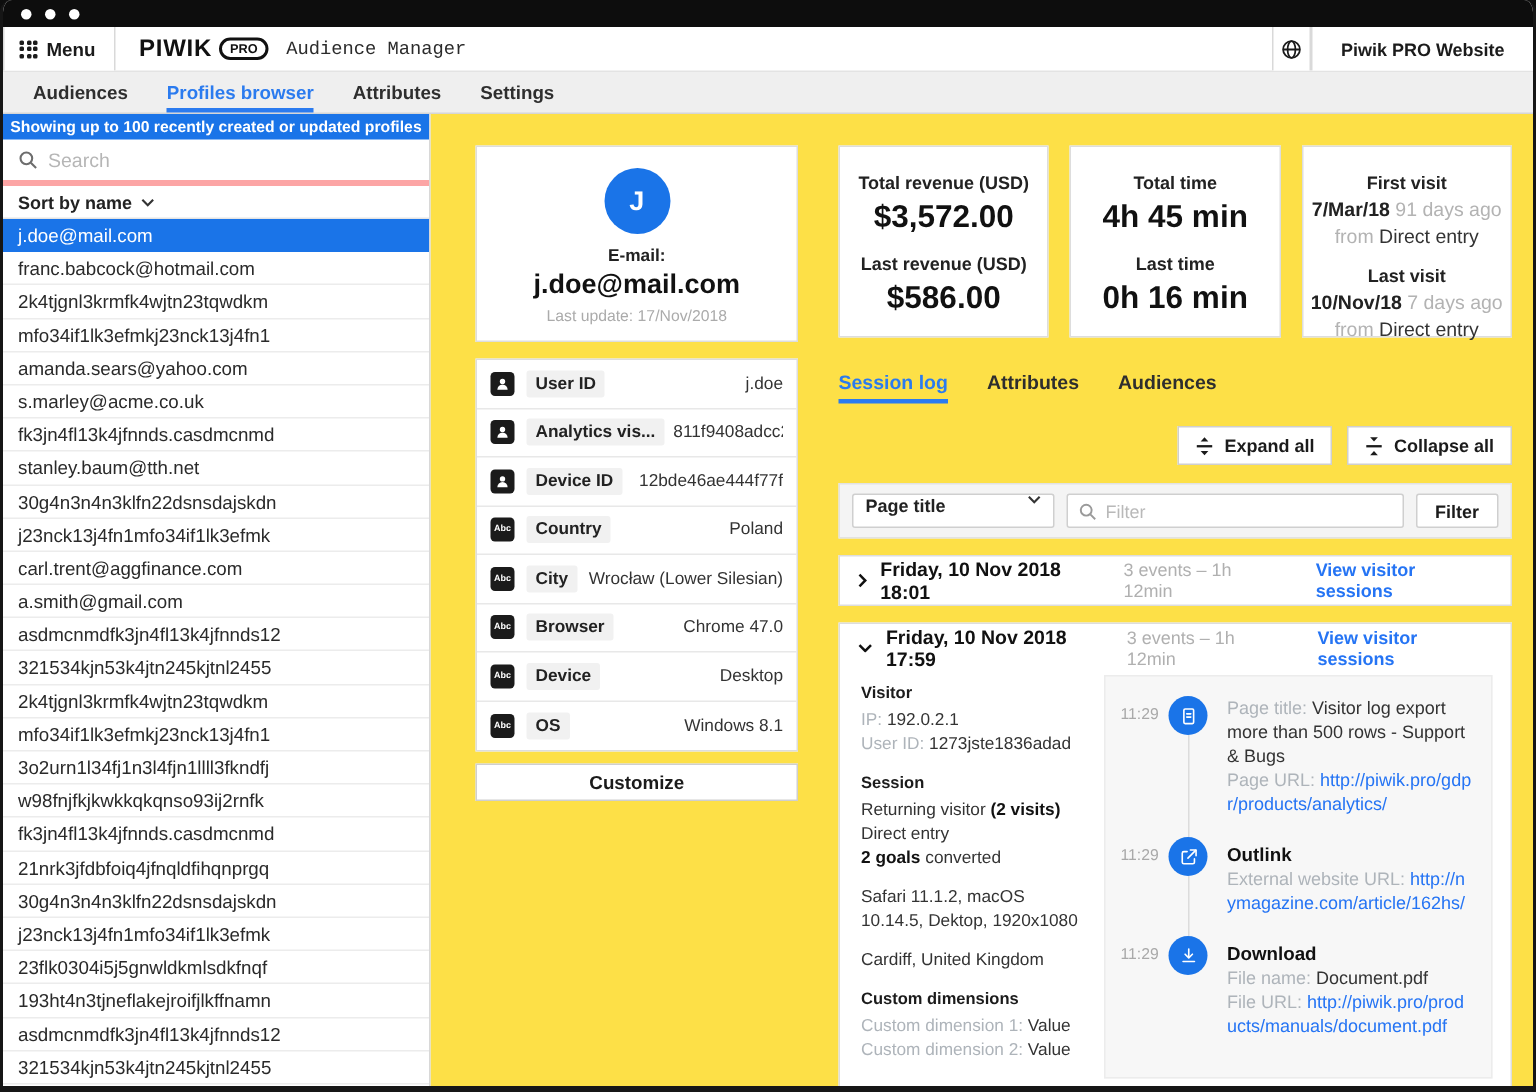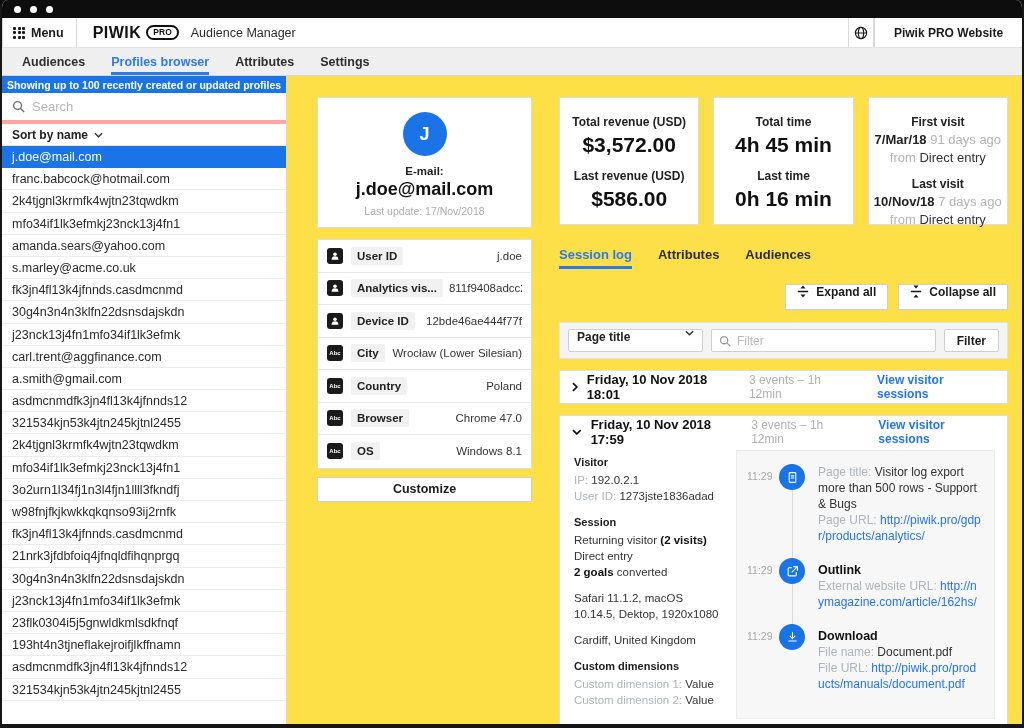--- a/index.html
+++ b/index.html
@@ -16,21 +16,21 @@
   
   .appbar { height:30px; background:#fff; border-bottom:1px solid #e3e3e3; display:flex; align-items:center; flex:none; }
   .menu-btn { display:flex; align-items:center; gap:6px; border:1px solid #d9d9d9; border-top:none; border-bottom:none;
               background:#fff; height:100%; padding:0 12px 0 10px; font-weight:700; font-size:12.5px; color:#1b1b1b; cursor:pointer;
               font-family:inherit; }
   .grid-icon { display:grid; grid-template-columns:repeat(3,3px); grid-template-rows:repeat(3,3px); gap:1.5px; }
   .grid-icon i { background:#1b1b1b; border-radius:1px; }
   .brand { display:flex; align-items:center; gap:5px; margin-left:16px; }
   .brand-word { font-weight:800; font-size:16px; letter-spacing:.5px; color:#111; }
   .brand-badge { border:2px solid #111; border-radius:9px; font-weight:800; font-size:8.5px; padding:0 5px; line-height:11px; color:#111; }
-  .app-name { margin-left:12px; font-size:12.5px; color:#2b2b2b; }
+  .app-name { margin-left:12px; font-size:12.5px; color:#2b2b2b;font-family:Liberation Mono, monospace; }
   .appbar-right { margin-left:auto; display:flex; height:100%; align-items:stretch; }
   .globe-btn { width:26px; border:1px solid #d9d9d9; border-top:none; border-bottom:none; background:#fff;
                display:flex; align-items:center; justify-content:center; cursor:pointer; }
   .website-btn { border:none; border-left:1px solid #d9d9d9; background:#fff; width:148px; font-weight:700;
                  font-size:12px; color:#1b1b1b; cursor:pointer; font-family:inherit; }
 
   
   .tabbar { height:28px; background:#efefef; border-bottom:1px solid #d6d6d6; display:flex; align-items:stretch;
             padding-left:20px; gap:26px; flex:none; }
   .tab { display:flex; align-items:center; font-size:12.5px; font-weight:700; color:#2e2e2e; position:relative; cursor:pointer; }
@@ -86,21 +86,21 @@
   .visit-line { font-size:13px; margin-top:3px; }
   .visit-line .d { font-weight:700; color:#222; } .visit-line .g { color:#b3b3b3; } .visit-line .s { color:#333; }
   .visit-block + .visit-block { margin-top:12px; }
 
   .detail-tabs { display:flex; gap:26px; margin-top:22px; }
   .dtab { font-size:13px; font-weight:700; color:#2e2e2e; padding-bottom:7px; position:relative; cursor:pointer; }
   .dtab.active { color:#2b7bef; }
   .dtab.active::after { content:""; position:absolute; left:0; right:0; bottom:0; height:3px; background:#2b7bef; }
 
   .expand-row { display:flex; justify-content:flex-end; gap:10px; margin-top:15px; }
-  .xbtn { display:flex; align-items:flex-start; gap:7px; background:#fff; border:1px solid #cfcfcf; height:26px; padding:0 11px;
+  .xbtn { display:flex; align-items:center; gap:7px; background:#fff; border:1px solid #cfcfcf; height:26px; padding:0 11px;
           font-size:12px; font-weight:700; color:#1b1b1b; cursor:pointer; font-family:inherit; }
 
   .filter-bar { margin-top:12px; background:#f4f4f4; border:1px solid #e2e2e2; padding:6px 8px; display:flex; gap:8px; align-items:center; }
   .fselect { width:135px; height:23px; background:#fff; border:1px solid #cfcfcf; border-radius:2px; display:flex;
              align-items:flex-start; padding:0 8px; font-size:12px; font-weight:600; color:#222; cursor:pointer; }
   .fselect svg { margin-left:auto; }
   .finput { flex:1; height:23px; background:#fff; border:1px solid #cfcfcf; border-radius:2px; display:flex; align-items:center;
             padding:0 7px; gap:6px; }
   .finput input { border:none; outline:none; flex:1; font-size:12px; color:#333; font-family:inherit; }
   .finput input::placeholder { color:#b9b9b9; }
@@ -199,20 +199,21 @@
           </svg>
       </div>
       <ul class="profiles" id="profiles">
           <li class="selected">j.doe@mail.com</li>
           <li>franc.babcock@hotmail.com</li>
           <li>2k4tjgnl3krmfk4wjtn23tqwdkm</li>
           <li>mfo34if1lk3efmkj23nck13j4fn1</li>
           <li>amanda.sears@yahoo.com</li>
           <li>s.marley@acme.co.uk</li>
           <li>fk3jn4fl13k4jfnnds.casdmcnmd</li>
+          <li>stanley.baum@tth.net</li>
           <li>30g4n3n4n3klfn22dsnsdajskdn</li>
           <li>j23nck13j4fn1mfo34if1lk3efmk</li>
           <li>carl.trent@aggfinance.com</li>
           <li>a.smith@gmail.com</li>
           <li>asdmcnmdfk3jn4fl13k4jfnnds12</li>
           <li>321534kjn53k4jtn245kjtnl2455</li>
           <li>2k4tjgnl3krmfk4wjtn23tqwdkm</li>
           <li>mfo34if1lk3efmkj23nck13j4fn1</li>
           <li>3o2urn1l34fj1n3l4fjn1llll3fkndfj</li>
           <li>w98fnjfkjkwkkqkqnso93ij2rnfk</li>
@@ -262,32 +263,37 @@
                 <svg width="10" height="10" viewBox="0 0 14 14" fill="#fff">
                   <circle cx="7" cy="4.6" r="2.5"></circle>
                   <path d="M2.2 12.3 a4.8 4.8 0 0 1 9.6 0 Z"></path>
                 </svg>
               </span>
               <span class="attr-label">Device ID</span>
               <span class="attr-value">12bde46ae444f77f</span>
             </div>
             <div class="attr-row">
               <span class="type-ic">Abc</span>
+              <span class="attr-label">Country</span>
+              <span class="attr-value">Poland</span>
+            </div>
+            <div class="attr-row">
+              <span class="type-ic">Abc</span>
               <span class="attr-label">City</span>
               <span class="attr-value">Wrocław (Lower Silesian)</span>
-            </div>
-            <div class="attr-row">
-              <span class="type-ic">Abc</span>
-              <span class="attr-label">Country</span>
-              <span class="attr-value">Poland</span>
             </div>
             <div class="attr-row">
               <span class="type-ic">Abc</span>
               <span class="attr-label">Browser</span>
               <span class="attr-value">Chrome 47.0</span>
+            </div>
+            <div class="attr-row">
+              <span class="type-ic">Abc</span>
+              <span class="attr-label">Device</span>
+              <span class="attr-value">Desktop</span>
             </div>
             <div class="attr-row">
               <span class="type-ic">Abc</span>
               <span class="attr-label">OS</span>
               <span class="attr-value">Windows 8.1</span>
             </div>
           </div>
         <button class="customize">Customize</button>
       </section>
 

